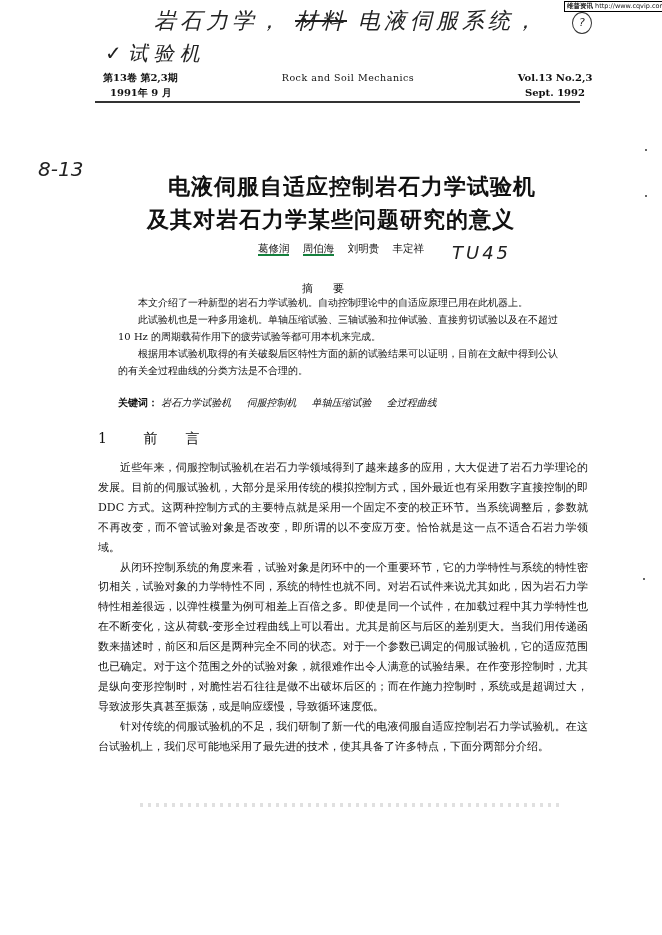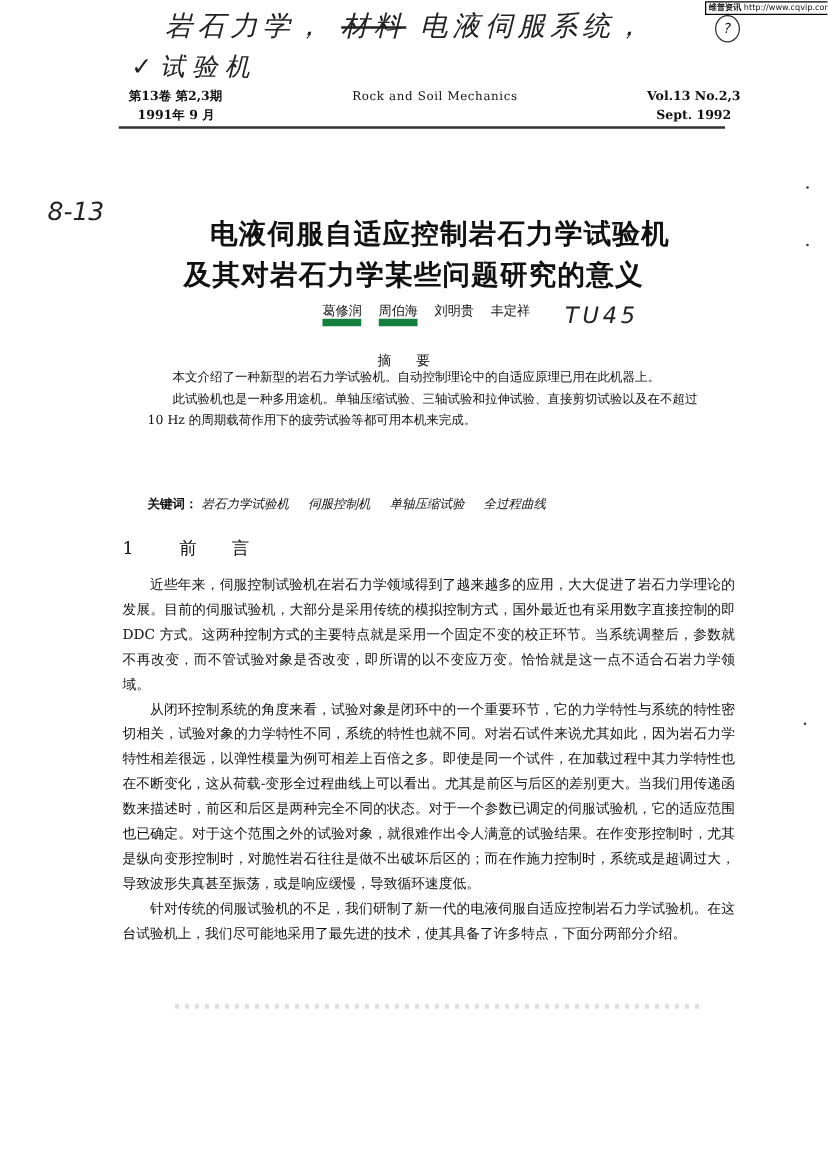--- a/index.html
+++ b/index.html
@@ -2,21 +2,21 @@
 <html><head>
 <meta charset="utf-8">
 <style>
   html, body { margin: 0; padding: 0; }
   body {
     width: 662px; height: 935px; background: #ffffff; position: relative; overflow: hidden;
     font-family: "DejaVu Serif", "Liberation Serif", serif; color: #111;
   }
   .abs { position: absolute; }
   .hand { font-family: "DejaVu Sans", sans-serif; color: #222; font-style: italic; font-weight: 300; }
-  .hand-top { left: 132px; top: 6px; font-size: 22px; letter-spacing: 4px; white-space: nowrap; }
+  .hand-top { left: 154px; top: 6px; font-size: 22px; letter-spacing: 4px; white-space: nowrap; }
   .hand-top .struck { text-decoration: line-through; text-decoration-thickness: 2px; }
   .hand-sub { left: 105px; top: 40px; font-size: 20px; letter-spacing: 6px; }
   .hand-margin { left: 38px; top: 157px; font-size: 20px; }
   .hand-class { left: 452px; top: 242px; font-size: 18px; letter-spacing: 3px; }
   .hand-circle { left: 572px; top: 12px; width: 18px; height: 20px; border: 1px solid #333; border-radius: 50%; font-size: 11px; text-align: center; line-height: 20px; }
   .stamp { left: 564px; top: 1px; border: 1px solid #000; font-family: "DejaVu Sans", sans-serif; font-size: 6.5px; padding: 0 2px; white-space: nowrap; line-height: 9px; }
   .stamp .site { font-weight: bold; }
 
   .hdr { font-size: 10px; line-height: 15px; white-space: nowrap; font-weight: bold; }
   .hdr-left { left: 103px; top: 70px; }
@@ -26,21 +26,21 @@
   .hdr-center .en { font-weight: normal; font-size: 9.5px; letter-spacing: 0.5px; }
   .hdr-right { left: 500px; top: 70px; text-align: center; width: 110px; }
   .rule { left: 95px; top: 101px; width: 485px; height: 2px; background: #333; }
 
   .title { left: 0; width: 662px; text-align: center; font-family: "DejaVu Sans", sans-serif; font-weight: bold; font-size: 22px; letter-spacing: 1px; }
   .title1 { top: 172px; padding-left: 42px; box-sizing: border-box; }
   .title2 { top: 205px; box-sizing: border-box; }
 
   .authors { left: 0; width: 662px; top: 242px; text-align: center; font-size: 10.5px; padding-left: 20px; box-sizing: border-box; }
   .authors span { margin: 0 5px; }
-  .authors .u { border-bottom: 6px solid #15803d; }
+  .authors .u { border-bottom: 2px solid #15803d; }
 
   .abs-heading { left: 0; width: 662px; top: 281px; text-align: center; font-weight: normal; font-size: 11px; letter-spacing: 20px; padding-left: 4px; box-sizing: border-box; }
 
   .abstract { left: 118px; width: 440px; top: 294px; font-size: 10px; line-height: 17px; }
   .abstract p { margin: 0; text-indent: 2em; text-align: justify; }
 
   .keywords { left: 118px; top: 396px; font-size: 10px; white-space: nowrap; }
   .keywords .kw-label { font-weight: bold; }
   .keywords .kw { margin-right: 12px; font-style: italic; }
 
@@ -93,20 +93,21 @@
   <span class="u">葛修润</span>
   <span class="u">周伯海</span>
   <span>刘明贵</span>
   <span>丰定祥</span>
 </div>
 
 <div class="abs abs-heading">摘要</div>
 <div class="abs abstract">
   <p>本文介绍了一种新型的岩石力学试验机。自动控制理论中的自适应原理已用在此机器上。</p>
   <p>此试验机也是一种多用途机。单轴压缩试验、三轴试验和拉伸试验、直接剪切试验以及在不超过 10 Hz 的周期载荷作用下的疲劳试验等都可用本机来完成。</p>
+  <p>根据用本试验机取得的有关破裂后区特性方面的新的试验结果可以证明，目前在文献中得到公认的有关全过程曲线的分类方法是不合理的。</p>
 </div>
 
 <div class="abs keywords">
   <span class="kw-label">关键词：</span>
   <span class="kw">岩石力学试验机</span>
   <span class="kw">伺服控制机</span>
   <span class="kw">单轴压缩试验</span>
   <span class="kw">全过程曲线</span>
 </div>
 

